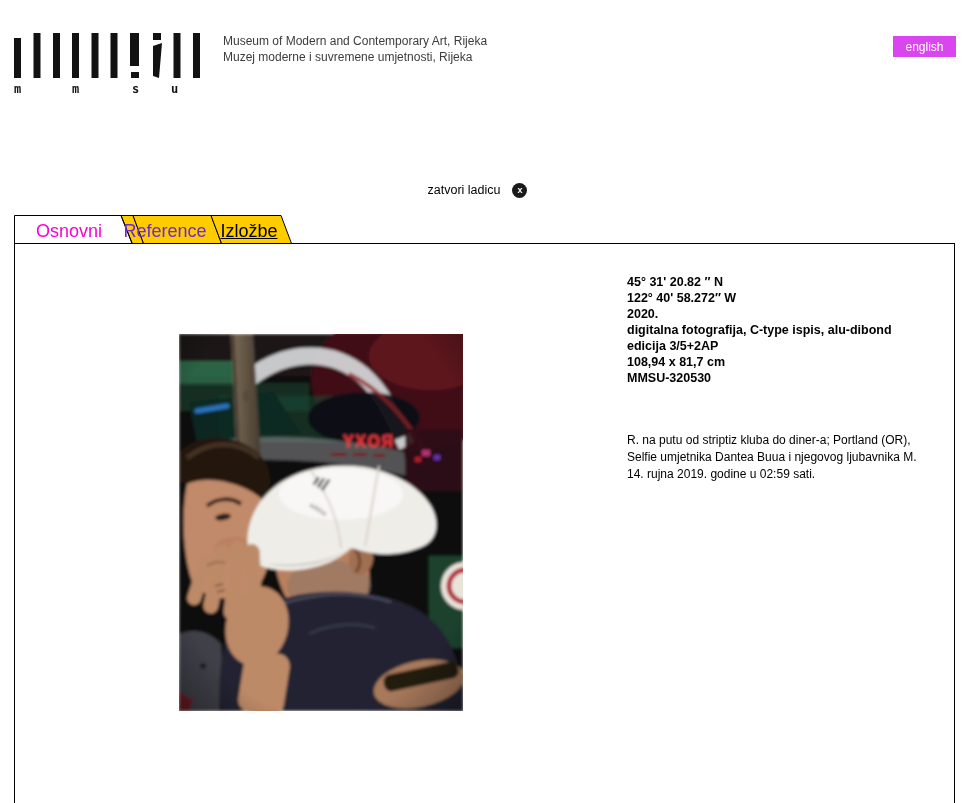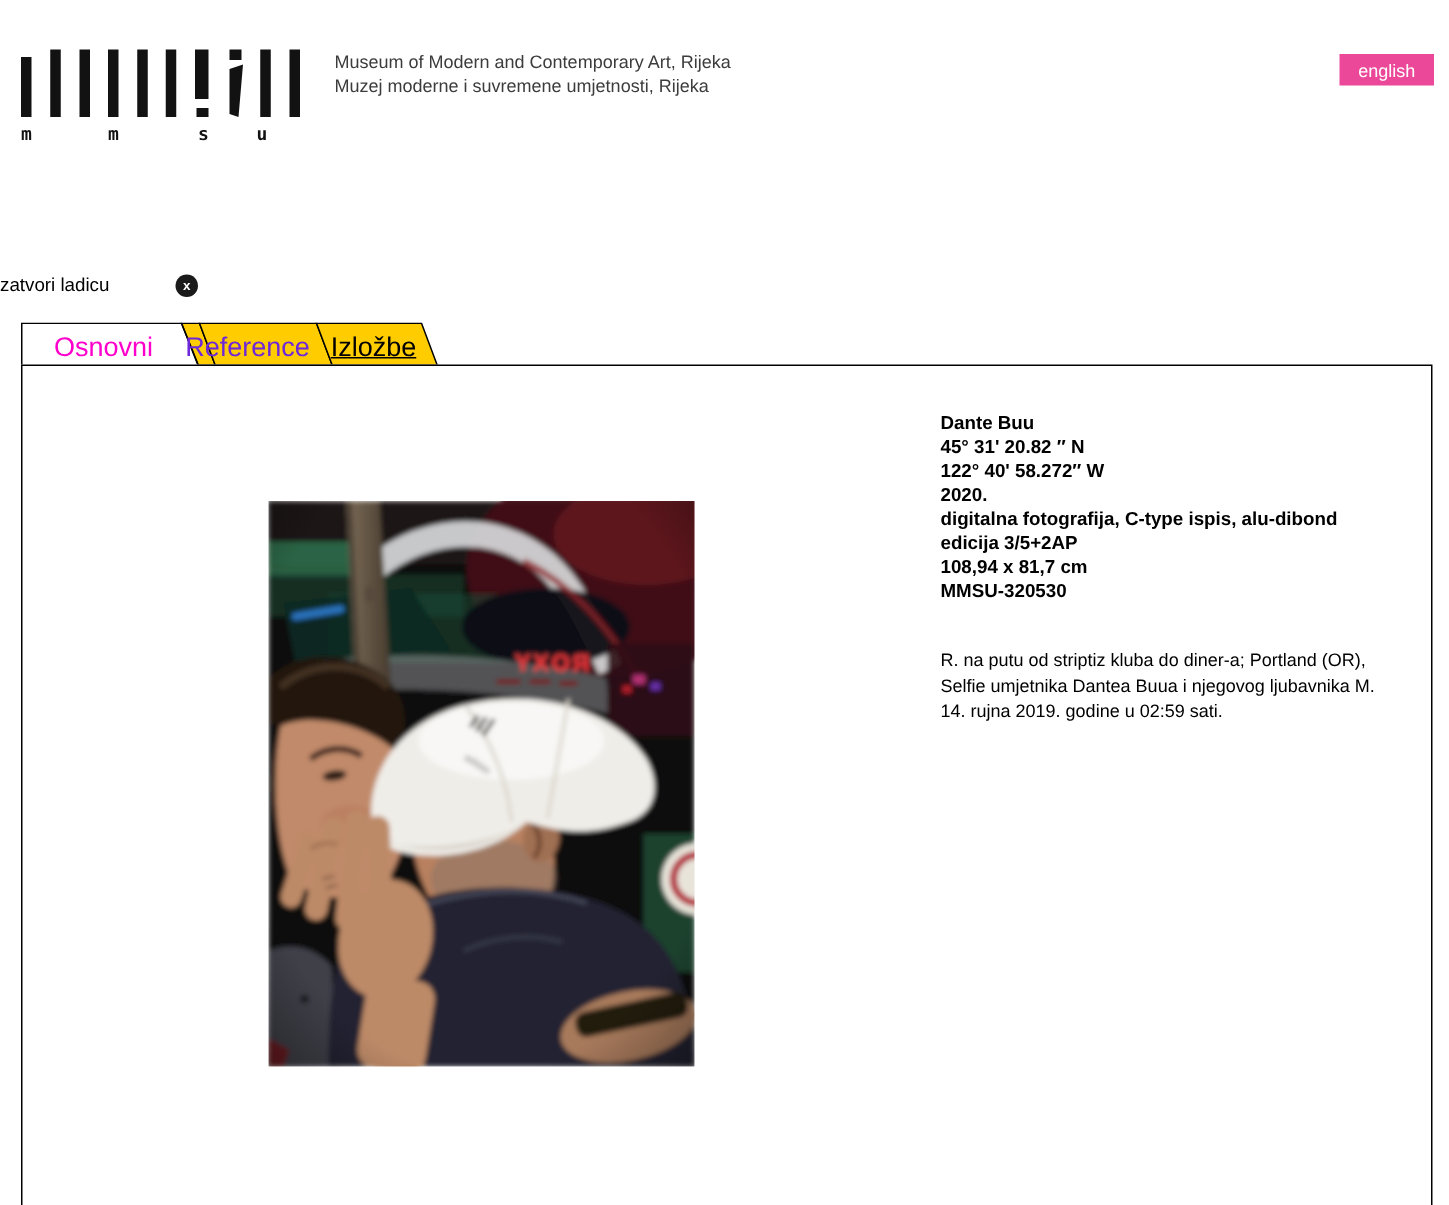--- a/index.html
+++ b/index.html
@@ -3,26 +3,26 @@
 <meta charset="utf-8">
 <style>
   * { margin:0; padding:0; box-sizing:border-box; }
   html,body { width:966px; height:803px; overflow:hidden; background:#fff;
               font-family:"Liberation Sans", sans-serif; color:#000; }
   .abs { position:absolute; }
 
   
   #logo { left:14px; top:26px; width:192px; height:70px; cursor:pointer; }
   #museum-names { left:223px; top:34px; font-size:12px; line-height:15.5px; color:#3c3c3c; }
-  #lang-btn { left:893px; top:36px; width:63px; height:21px; background:#ec4899; color:#fff;
+  #lang-btn { left:893px; top:36px; width:63px; height:21px; background:#d946ef; color:#fff;
               font-size:12px; display:flex; align-items:center; justify-content:center; cursor:pointer; }
 
   
   #close-row { left:0; top:181px; width:955px; height:18px; display:flex;
-               justify-content:flex-start; align-items:center; gap:44px; }
+               justify-content:center; align-items:center; gap:12px; }
   #close-label { font-size:12.5px; cursor:pointer; }
   #close-btn { width:15px; height:15px; border-radius:50%; background:#1a1a1a; color:#fff;
                font-size:9px; font-weight:bold; display:flex; align-items:center;
                justify-content:center; cursor:pointer; }
 
   
   #tabbar-svg { left:14px; top:215px; width:300px; height:30px; }
   .tab-label { position:absolute; top:221px; font-size:18px; text-align:center; cursor:pointer; }
   #tab0 { left:16px;  width:106px; color:#ff00cc; }
   #tab1 { left:123px; width:84px;  color:#6d28d9; }
@@ -191,21 +191,20 @@
       <rect x="62" y="318" width="46" height="62" rx="12" transform="rotate(9 85 349)"></rect>
       <path d="M36,252 L44,250 M38,258 L46,256" stroke="#6b4a3a" stroke-width="1.5"></path>
       <path d="M28,232 C34,228 40,227 46,229" stroke="#9a6b4d" stroke-width="2" fill="none"></path>
     </g>
     <polygon points="0,358 14,366 10,377 0,377" fill="#6d1d22"></polygon>
   </g>
   <rect x="0" y="0" width="284" height="377" fill="url(#gVig)"></rect>
 </svg>
 
 <div id="details" class="abs">
-  <div>Dante Buu</div>
   <div>45° 31' 20.82 ″ N</div>
   <div>122° 40' 58.272″ W</div>
   <div>2020.</div>
   <div>digitalna fotografija, C-type ispis, alu-dibond</div>
   <div>edicija 3/5+2AP</div>
   <div>108,94 x 81,7 cm</div>
   <div>MMSU-320530</div>
 </div>
 
 <div id="description" class="abs">

